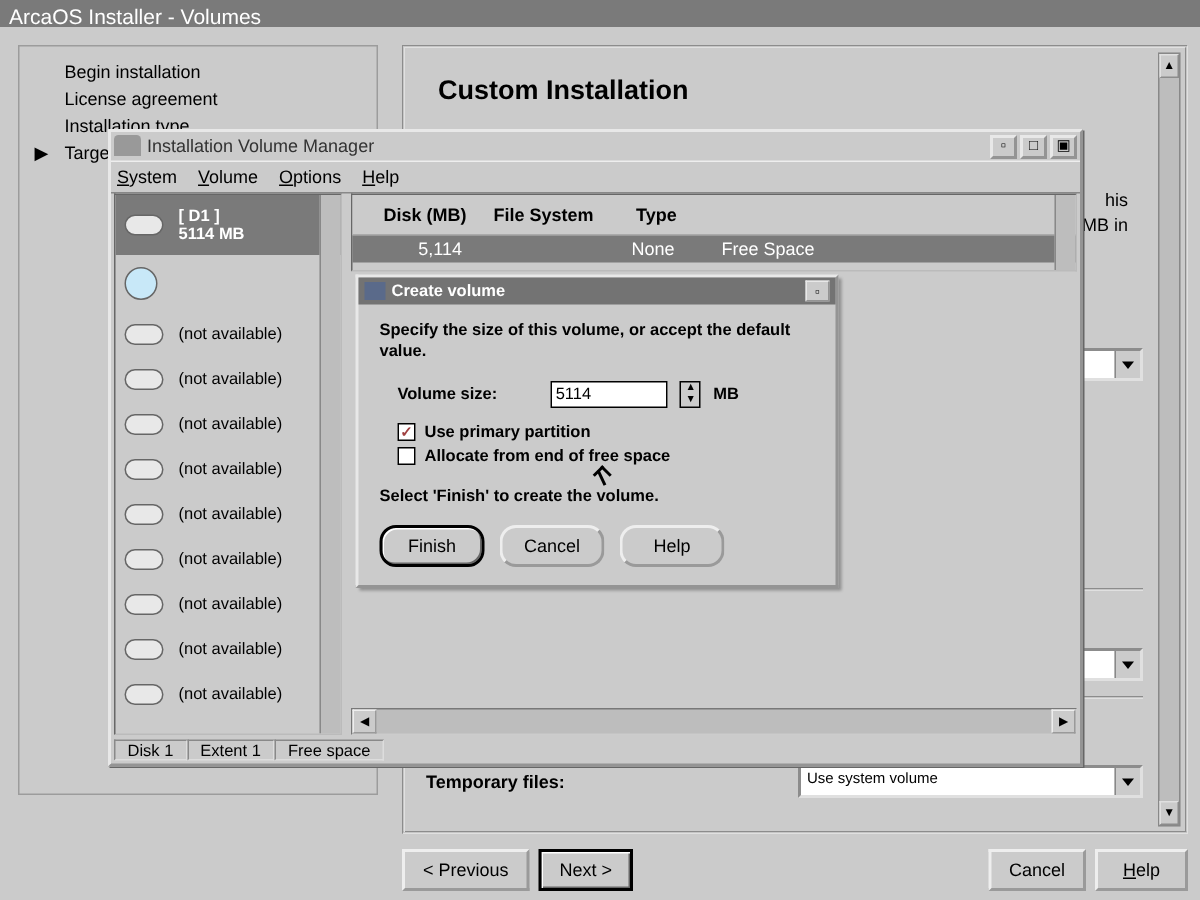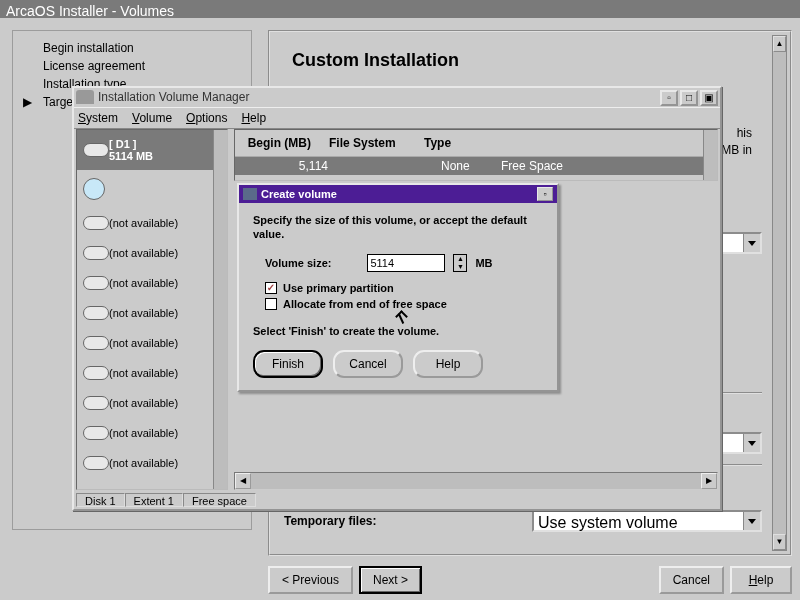--- a/index.html
+++ b/index.html
@@ -10,21 +10,21 @@
 .installer-body { position: absolute; top: 18px; left: 0; right: 0; bottom: 0; background: #cbcbcb; }
 
 .nav-list { position: absolute; left: 12px; top: 12px; width: 240px; border: 1px solid #9c9c9c; background: #cbcbcb; padding: 8px 8px 200px 8px; font-size: 12px; height: 500px; }
 .nav-list div { padding: 2px 4px 2px 22px; color: #000; }
 .nav-list .current::before { content: "▶"; position: absolute; left: 10px; }
 
 .main-panel { position: absolute; left: 268px; top: 12px; right: 8px; bottom: 44px; border: 2px groove #e0e0e0; background: #cbcbcb; padding: 12px 14px 10px 18px; }
 .main-title { font-weight: bold; font-size: 18px; padding: 6px 4px 14px 4px; }
 .main-row { display: flex; justify-content: flex-end; align-items: center; gap: 10px; margin-bottom: 10px; }
 .main-row label { }
-.main-row .combo { width: 230px; height: 22px; background: #fff; border: 2px inset #e0e0e0; display: inline-block; position: relative; padding: 2px 4px; font-size: 16px; }
+.main-row .combo { width: 230px; height: 22px; background: #fff; border: 2px inset #e0e0e0; display: inline-block; position: relative; padding: 2px 4px; font-size: 10px; }
 .main-row .combo::after { content: ""; position: absolute; right: 0; top: 0; bottom: 0; width: 16px; background: #cbcbcb; border-left: 1px solid #888; }
 .main-row .combo::before { content: ""; position: absolute; right: 4px; top: 50%; margin-top: -2px; border-left: 4px solid transparent; border-right: 4px solid transparent; border-top: 5px solid #000; z-index: 2; }
 .main-text { font-size: 12px; line-height: 1.4; padding-right: 24px; }
 .main-scrollbar { position: absolute; right: 3px; top: 3px; bottom: 3px; width: 15px; background: #bdbdbd; border: 1px solid #888; }
 .main-scrollbar .arrow { height: 16px; background: #cbcbcb; border: 1px outset #e0e0e0; text-align: center; font-size: 8px; line-height: 14px; }
 .main-scrollbar .arrow.up { position: absolute; top: 0; left: 0; right: 0; }
 .main-scrollbar .arrow.dn { position: absolute; bottom: 0; left: 0; right: 0; }
 
 .installer-buttons { position: absolute; bottom: 6px; left: 268px; right: 8px; display: flex; gap: 6px; align-items: center; }
 .installer-buttons .left { display: flex; gap: 6px; }
@@ -41,47 +41,47 @@
 .ivm-title .wbtn { width: 18px; height: 16px; background: #cbcbcb; border: 2px outset #e8e8e8; margin-left: 2px; font-size: 10px; text-align: center; line-height: 12px; }
 .ivm-menu { background: #cbcbcb; padding: 3px 4px; display: flex; gap: 14px; font-size: 12px; border-top: 1px solid #eee; border-bottom: 1px solid #888; }
 .ivm-menu span { cursor: pointer; }
 .ivm-menu span u { text-decoration: underline; }
 .ivm-body { position: relative; height: calc(100% - 60px); }
 .ivm-status { position: absolute; bottom: 0; left: 2px; right: 2px; height: 18px; font-size: 11px; padding: 2px 0; display: flex; gap: 0; }
 .ivm-status span { border: 1px inset #ddd; padding: 1px 8px; }
 
 .disk-list { position: absolute; left: 2px; top: 0; width: 152px; bottom: 0; border: 1px inset #bbb; background: #cbcbcb; overflow: hidden; }
 .disk-list .scroll { position: absolute; right: 0; top: 0; bottom: 0; width: 14px; background: #bdbdbd; border-left: 1px solid #888; }
-.disk-list .item { display: flex; align-items: center; gap: 0; padding: 8px 6px; }
+.disk-list .item { display: flex; align-items: center; gap: 10px; padding: 8px 6px; }
 .disk-list .item .dicon { width: 26px; height: 14px; background: #e8e8e8; border-radius: 7px; border: 1px solid #666; flex-shrink: 0; }
 .disk-list .item.world .dicon { background: #c8e8f8; border-radius: 50%; width: 22px; height: 22px; }
 .disk-list .item .dlabel { font-size: 11px; }
 .disk-list .item.sel { background: #7a7a7a; color: #fff; }
 .disk-list .item.sel .dlabel { font-weight: bold; }
 
 .vol-table { position: absolute; left: 160px; top: 0; right: 2px; height: 52px; background: #cbcbcb; border: 1px inset #bbb; }
 .vol-head { display: flex; background: #cbcbcb; padding: 6px 4px; font-weight: bold; font-size: 12px; border-bottom: 1px solid #aaa; }
 .vol-head div:nth-child(1){ width: 90px; text-align: right; padding-right: 18px;}
 .vol-head div:nth-child(2){ width: 95px; }
 .vol-head div:nth-child(3){ width: 60px; }
 .vol-head div:nth-child(4){ flex: 1; }
-.vol-row { display: flex; background: #7a7a7a; color: #fff; padding: 2px 21px; font-size: 12px; }
+.vol-row { display: flex; background: #7a7a7a; color: #fff; padding: 2px 1px; font-size: 12px; }
 .vol-row div:nth-child(1){ width: 90px; text-align: right; padding-right: 18px;}
 .vol-row div:nth-child(2){ width: 95px; }
 .vol-row div:nth-child(3){ width: 60px; }
 .vol-row div:nth-child(4){ flex: 1; }
 .vol-table .vscroll { position: absolute; right: 0; top: 0; bottom: 0; width: 14px; background: #bdbdbd; border-left: 1px solid #888; }
 .ivm-lower { position: absolute; left: 160px; right: 2px; bottom: 0; height: 18px; background: #bdbdbd; border: 1px inset #ccc; }
 .ivm-lower .sbtn { position: absolute; width: 16px; height: 16px; background: #cbcbcb; border: 1px outset #eee; font-size: 8px; text-align: center; line-height: 14px; }
 .ivm-lower .sbtn.l { left: 0; }
 .ivm-lower .sbtn.r { right: 0; }
 
 
 .cvol { position: absolute; left: 237px; top: 183px; width: 322px; background: #cbcbcb; border: 2px outset #e8e8e8; box-shadow: 2px 2px 2px rgba(0,0,0,.3); }
-.cvol-title { background: #4c1d95; color: #fff; font-weight: bold; font-size: 11px; padding: 2px 4px; display: flex; align-items: center; }
+.cvol-title { background: #737373; color: #fff; font-weight: bold; font-size: 11px; padding: 2px 4px; display: flex; align-items: center; }
 .cvol-title .ticon { width: 14px; height: 12px; background: #5a6a8a; margin-right: 4px; display: inline-block;}
 .cvol-title span.txt { flex: 1; }
 .cvol-title .wbtn { width: 16px; height: 14px; background: #cbcbcb; border: 1px outset #e8e8e8; margin-left: 2px; color: #000; font-size: 9px; text-align: center; line-height: 12px;}
 .cvol-body { padding: 10px 14px 12px 14px; font-size: 11px; }
 .cvol-body p { font-weight: bold; margin-bottom: 12px; line-height: 1.3;}
 .cvol-field { display: flex; align-items: center; gap: 8px; margin: 8px 0 10px 12px; font-weight: bold; }
 .cvol-field input.spin { width: 78px; height: 18px; background: #fff; border: 1px solid #000; padding: 1px 2px; font-size: 11px; }
 .cvol-field .spinbtn { width: 14px; height: 18px; border: 1px solid #000; background: #cbcbcb; display: flex; flex-direction: column; }
 .cvol-field .spinbtn div { flex: 1; font-size: 7px; text-align: center; line-height: 8px;}
 .cvol-check { margin: 4px 0 4px 12px; font-weight: bold; display: flex; align-items: center; gap: 6px;}
@@ -201,21 +201,21 @@
           <span class="dlabel">(not available)</span>
         </div>
       <div class="item">
           <span class="dicon"></span>
           <span class="dlabel">(not available)</span>
         </div>
     </div>
     <div class="vol-table">
       <div class="vscroll"></div>
       <div class="vol-head">
-        <div>Begin (MB)</div>
+        <div>Disk (MB)</div>
         <div>File System</div>
         <div>Type</div>
       </div>
       <div class="vol-row">
         <div>5,114</div>
         <div></div>
         <div>None</div>
         <div>Free Space</div>
       </div>
     </div>

